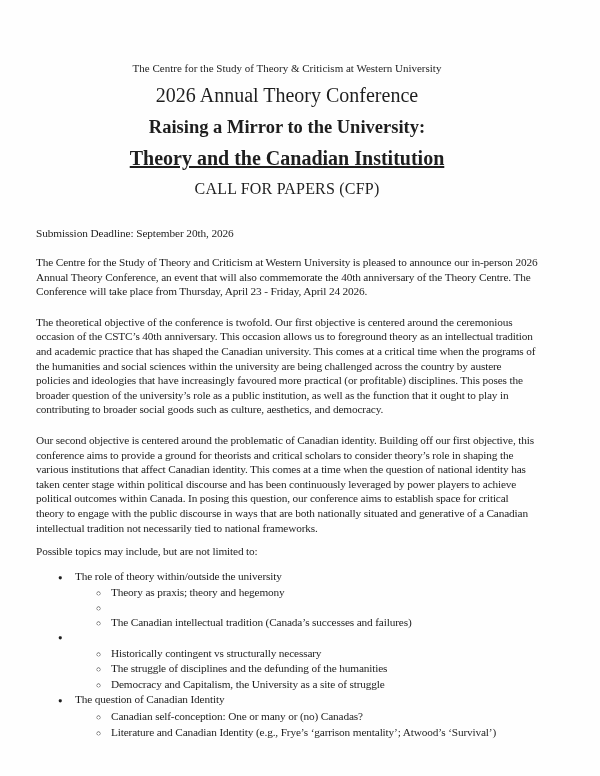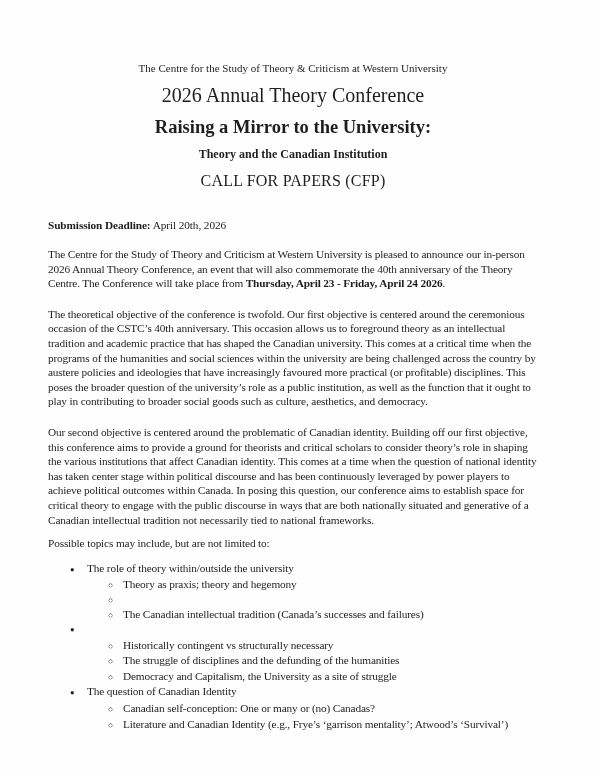--- a/index.html
+++ b/index.html
@@ -7,58 +7,58 @@
     width: 600px; height: 776px;
     background: #ffffff;
     font-family: "Liberation Serif", "DejaVu Serif", serif;
     color: #1e1e1e;
     overflow: hidden;
   }
   .page {
     box-sizing: border-box;
     width: 600px; height: 776px;
     background: #fefefe;
-    padding: 62px 62px 0 48px;
+    padding: 62px 62px 0 36px;
   }
   .header { text-align: center; }
   .org-line { font-size: 11px; margin: 0 0 10px 0; }
   .conf-line { font-size: 20px; margin: 0 0 10px 0; }
   .title-1 { font-size: 18.5px; font-weight: bold; margin: 0 0 9px 0; }
-  .title-2 { font-size: 12px; font-weight: bold; margin: 0 0 10px 0; }
+  .title-2 { font-size: 20px; font-weight: bold; margin: 0 0 10px 0; text-decoration: underline; }
   .cfp-line { font-size: 16px; letter-spacing: 0.2px; margin: 0; }
   .deadline { font-size: 11.3px; margin: 29px 0 9px 0; letter-spacing: -0.1px; }
   .body-para, .topics-intro, .li {
     font-size: 11.3px;
     line-height: 14.6px;
     letter-spacing: -0.15px;
   }
   .body-para { margin: 16px 0 9px 0; }
   .topics-intro { margin: 0 0 10px 0; }
   .li { display: flex; align-items: baseline; }
   .li.l1 { padding-left: 22px; }
   .li.l2 { padding-left: 60px; }
   .bullet { flex: 0 0 auto; text-align: left; }
   .l1 .bullet { width: 17px; font-size: 7.5px; }
   .l2 .bullet { width: 15px; font-size: 8.5px; }
   .li-text { flex: 1 1 auto; }
-  strong { font-weight: bold; text-align: right; }
+  strong { font-weight: normal; text-align: right; }
 </style>
 </head>
 <body style="color: rgb(30, 30, 30);">
 
 <div class="page" style="background: rgb(254, 254, 254);">
   <div class="header">
     <p class="org-line">The Centre for the Study of Theory &amp; Criticism at Western University</p>
     <p class="conf-line">2026 Annual Theory Conference</p>
     <p class="title-1">Raising a Mirror to the University:</p>
     <p class="title-2">Theory and the Canadian Institution</p>
     <p class="cfp-line">CALL FOR PAPERS (CFP)</p>
   </div>
 
-  <p class="deadline"><strong>Submission Deadline:</strong><span> April 20th, 2026</span></p>
+  <p class="deadline"><strong>Submission Deadline:</strong><span> September 20th, 2026</span></p>
 
   <div id="paragraphs">
       <p class="body-para"><span>The Centre for the Study of Theory and Criticism at Western University is pleased to announce our in-person 2026 Annual Theory Conference, an event that will also commemorate the 40th anniversary of the Theory Centre. The Conference will take place from </span><strong>Thursday, April 23 - Friday, April 24 2026</strong><span>.</span></p>
       <p class="body-para"><span>The theoretical objective of the conference is twofold. Our first objective is centered around the ceremonious occasion of the CSTC’s 40th anniversary. This occasion allows us to foreground theory as an intellectual tradition and academic practice that has shaped the Canadian university. This comes at a critical time when the programs of the humanities and social sciences within the university are being challenged across the country by austere policies and ideologies that have increasingly favoured more practical (or profitable) disciplines. This poses the broader question of the university’s role as a public institution, as well as the function that it ought to play in contributing to broader social goods such as culture, aesthetics, and democracy.</span></p>
       <p class="body-para"><span>Our second objective is centered around the problematic of Canadian identity. Building off our first objective, this conference aims to provide a ground for theorists and critical scholars to consider theory’s role in shaping the various institutions that affect Canadian identity. This comes at a time when the question of national identity has taken center stage within political discourse and has been continuously leveraged by power players to achieve political outcomes within Canada. In posing this question, our conference aims to establish space for critical theory to engage with the public discourse in ways that are both nationally situated and generative of a Canadian intellectual tradition not necessarily tied to national frameworks.</span></p>
     </div>
 
   <p class="topics-intro">Possible topics may include, but are not limited to:</p>
 
   <div id="topics">

